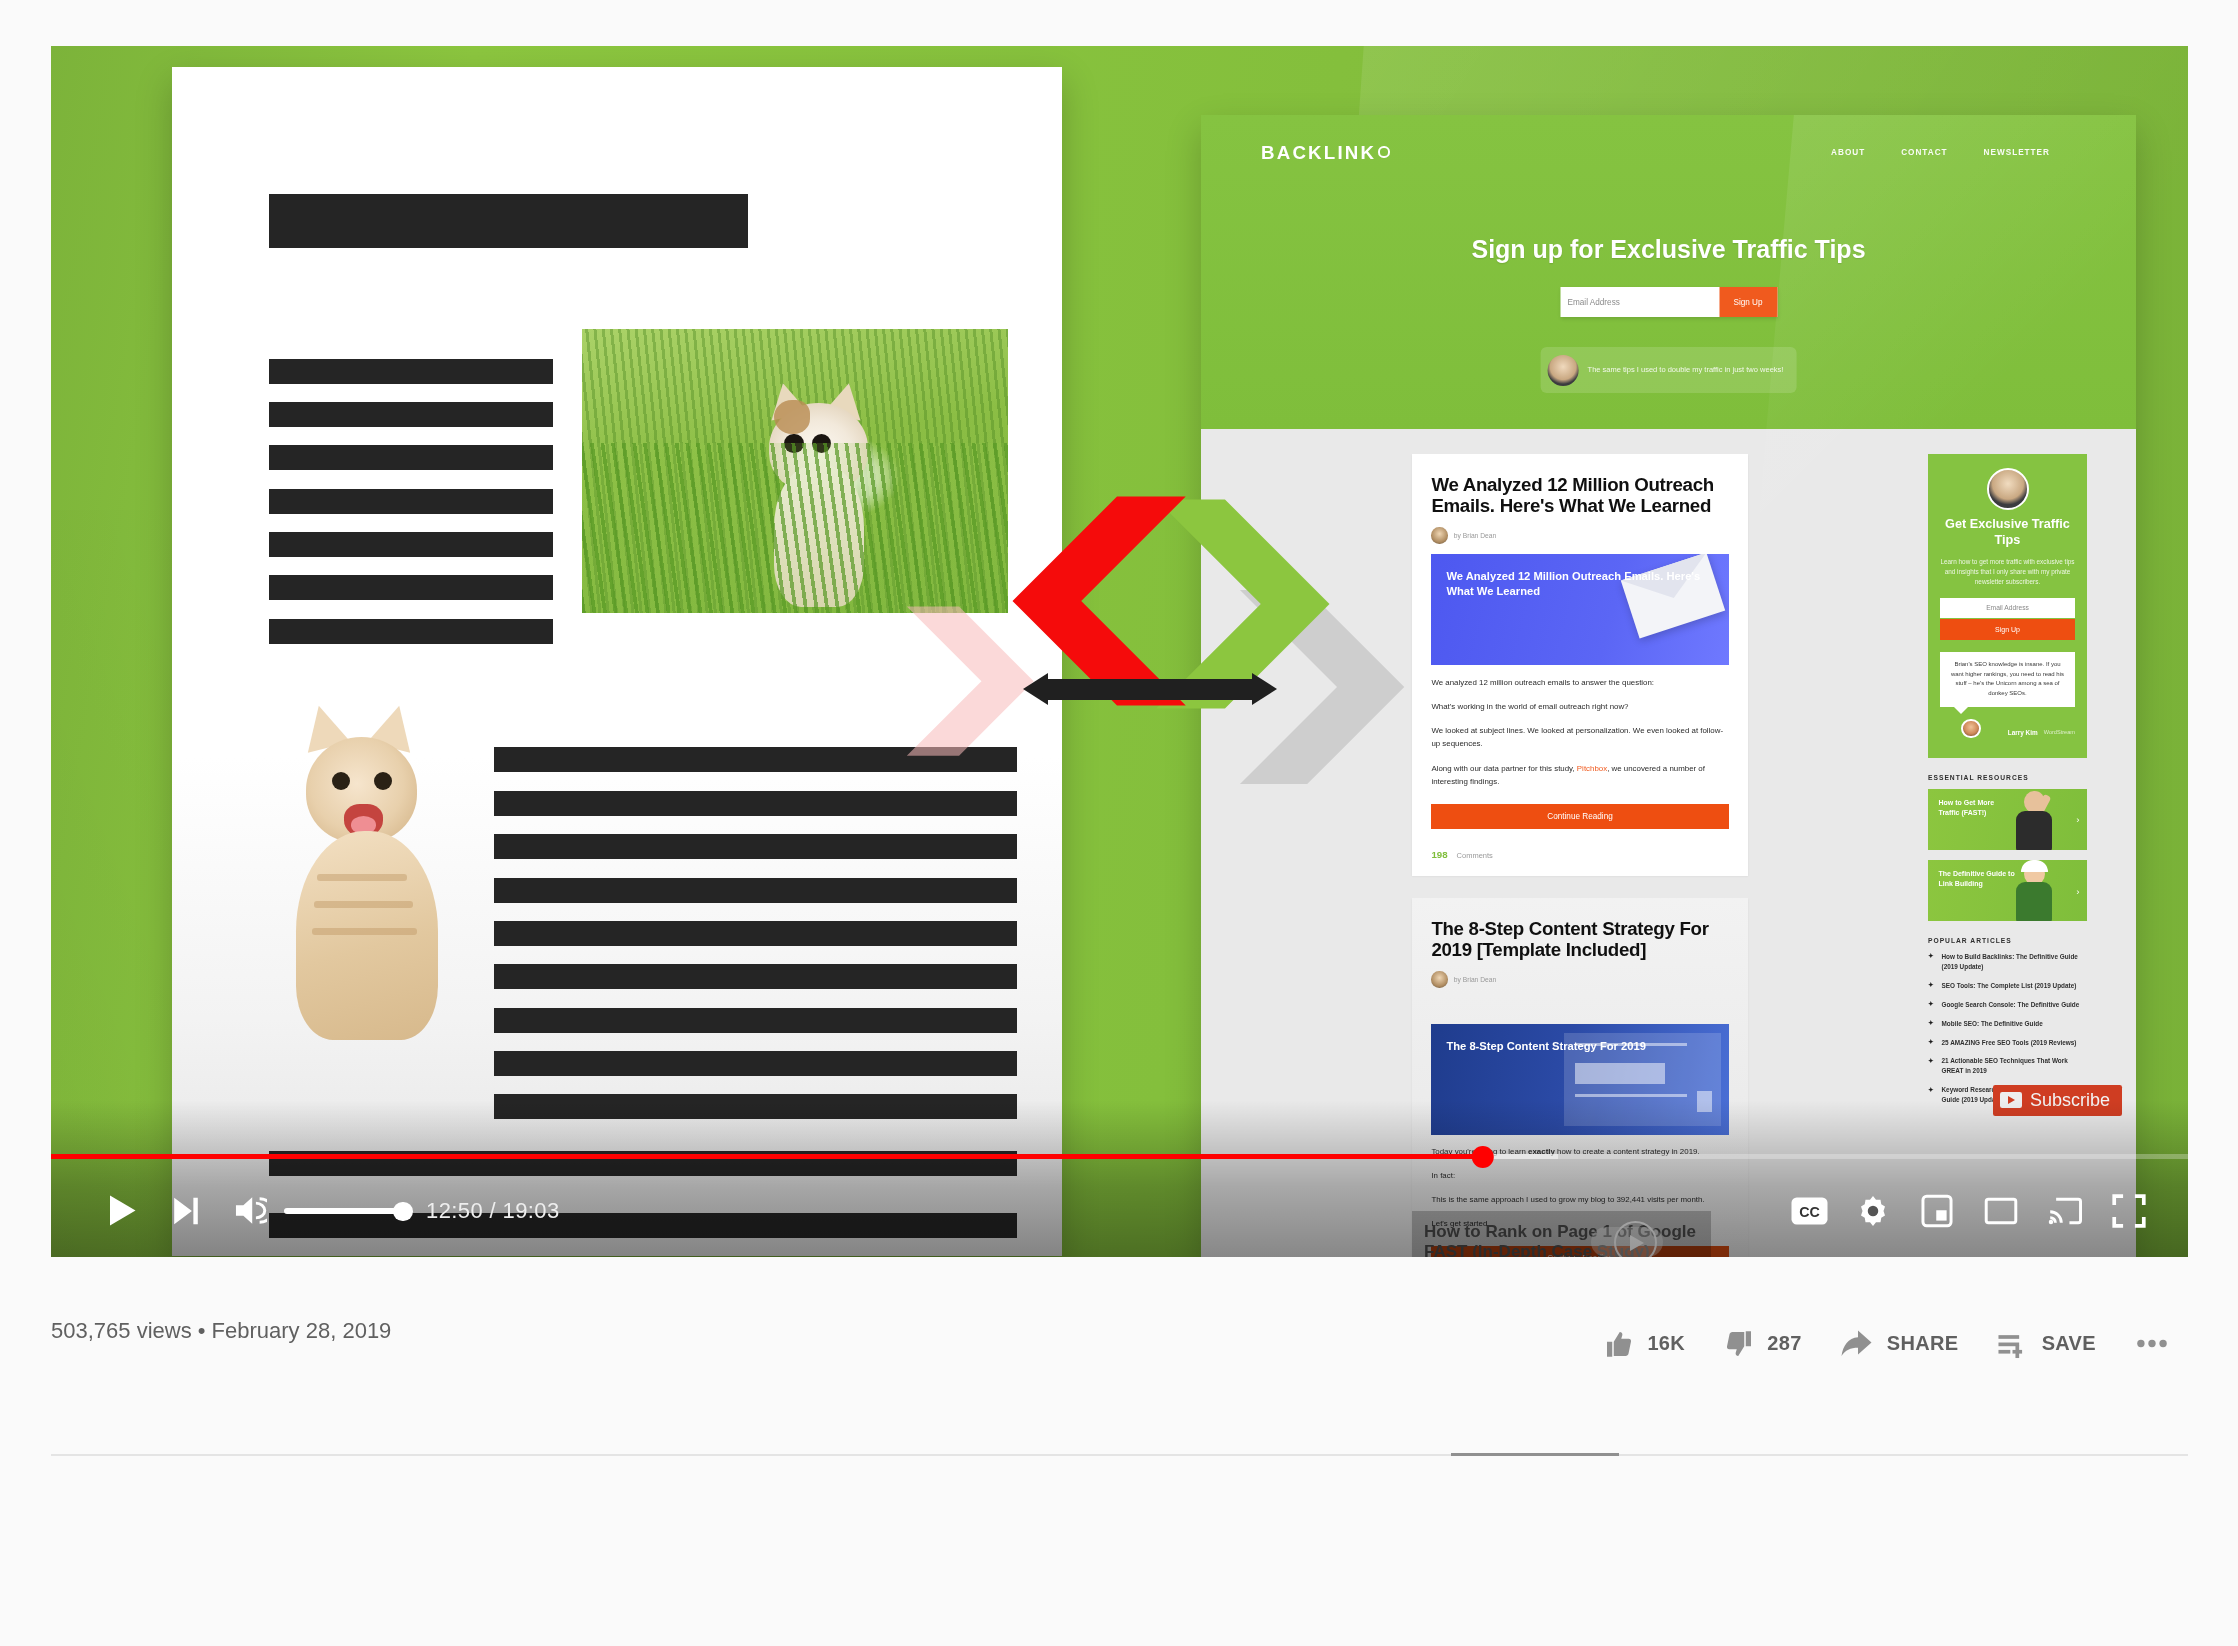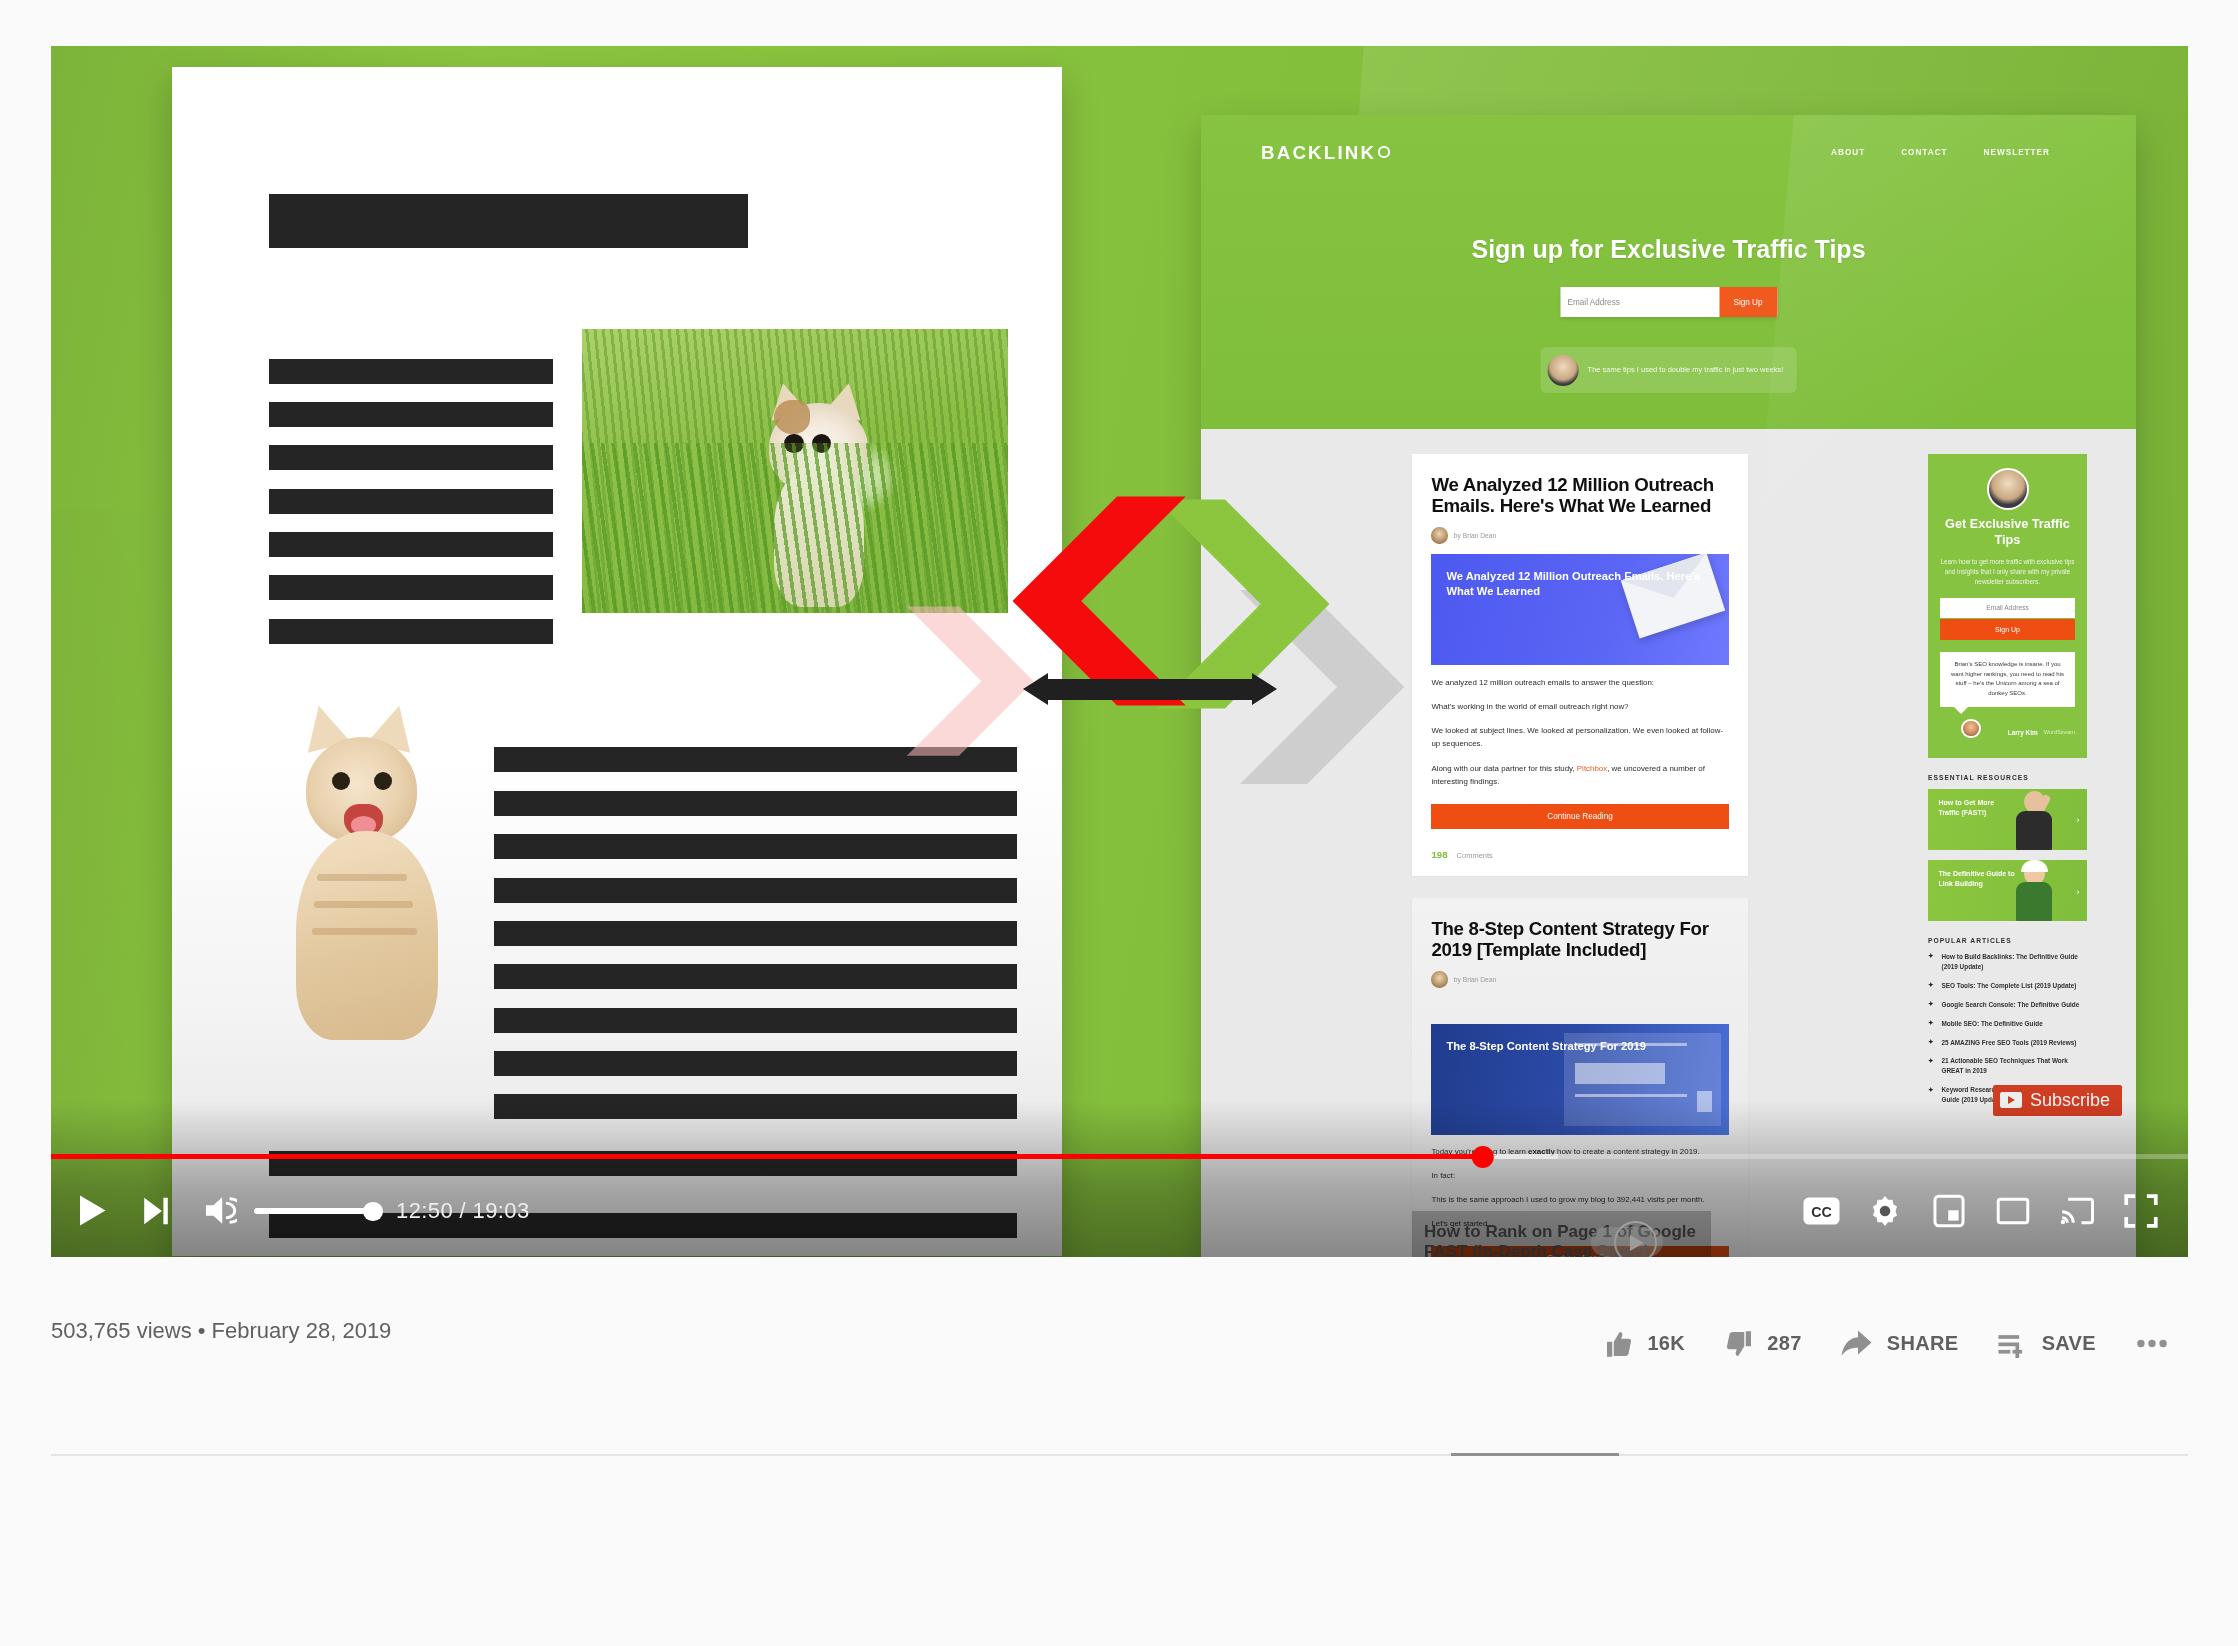--- a/index.html
+++ b/index.html
@@ -184,22 +184,22 @@
   .wm .lbl { color: #f3f3f3; font-size: 18px; }
 
   
   .ctrl-gradient { position: absolute; left: 0; right: 0; bottom: 0; height: 157px; background: linear-gradient(180deg, rgba(0,0,0,0) 0%, rgba(0,0,0,.28) 55%, rgba(0,0,0,.42) 100%); pointer-events: none; }
   .progress-wrap { position: absolute; left: 0; right: 0; bottom: 96px; height: 10.5px; }
   .progress-track { position: absolute; left: 0; right: 0; top: 3px; height: 5.2px; background: rgba(255,255,255,.28); }
   .progress-load { position: absolute; left: 0; top: 3px; height: 5.2px; background: rgba(255,255,255,.48); }
   .progress-play { position: absolute; left: 0; top: 3px; height: 5.2px; background: #f00; }
   .progress-knob { position: absolute; top: -4.5px; width: 22.4px; height: 22.4px; border-radius: 50%; background: #f00; transform: translateX(-11.2px); }
   .ctrl-bar { position: absolute; left: 0; right: 0; bottom: 0; height: 93px; display: flex; align-items: center; }
-  .ctrl-left { display: flex; align-items: center; padding-left: 9px; gap: 0; }
-  .ctrl-right { margin-left: auto; display: flex; align-items: flex-start; padding-right: 15px; }
+  .ctrl-left { display: flex; align-items: center; padding-left: 39px; gap: 0; }
+  .ctrl-right { margin-left: auto; display: flex; align-items: flex-start; padding-right: 27px; }
   .cbtn { width: 64px; height: 64px; display: flex; align-items: center; justify-content: center; cursor: pointer; }
   .vol-slider { width: 120px; height: 6px; position: relative; margin: 0 10.5px 0 1.5px; }
   .vol-slider .fill { position: absolute; left: 0; top: 0; height: 6px; width: 100%; background: #fff; border-radius: 3px; }
   .vol-slider .knob { position: absolute; right: -9px; top: -6px; width: 19.4px; height: 19.4px; border-radius: 50%; background: #fff; }
   .time { color: #eee; font-size: 22px; margin-left: 12px; letter-spacing: 0.4px; }
 
   
   .meta { position: absolute; left: 51px; top: 1288px; width: 2137px; }
   .vid-title { font-size: 33px; color: #0a0a0a; font-weight: 400; letter-spacing: -0.1px; }
   .meta-row { display: flex; align-items: flex-start; margin-top: 30px; }

